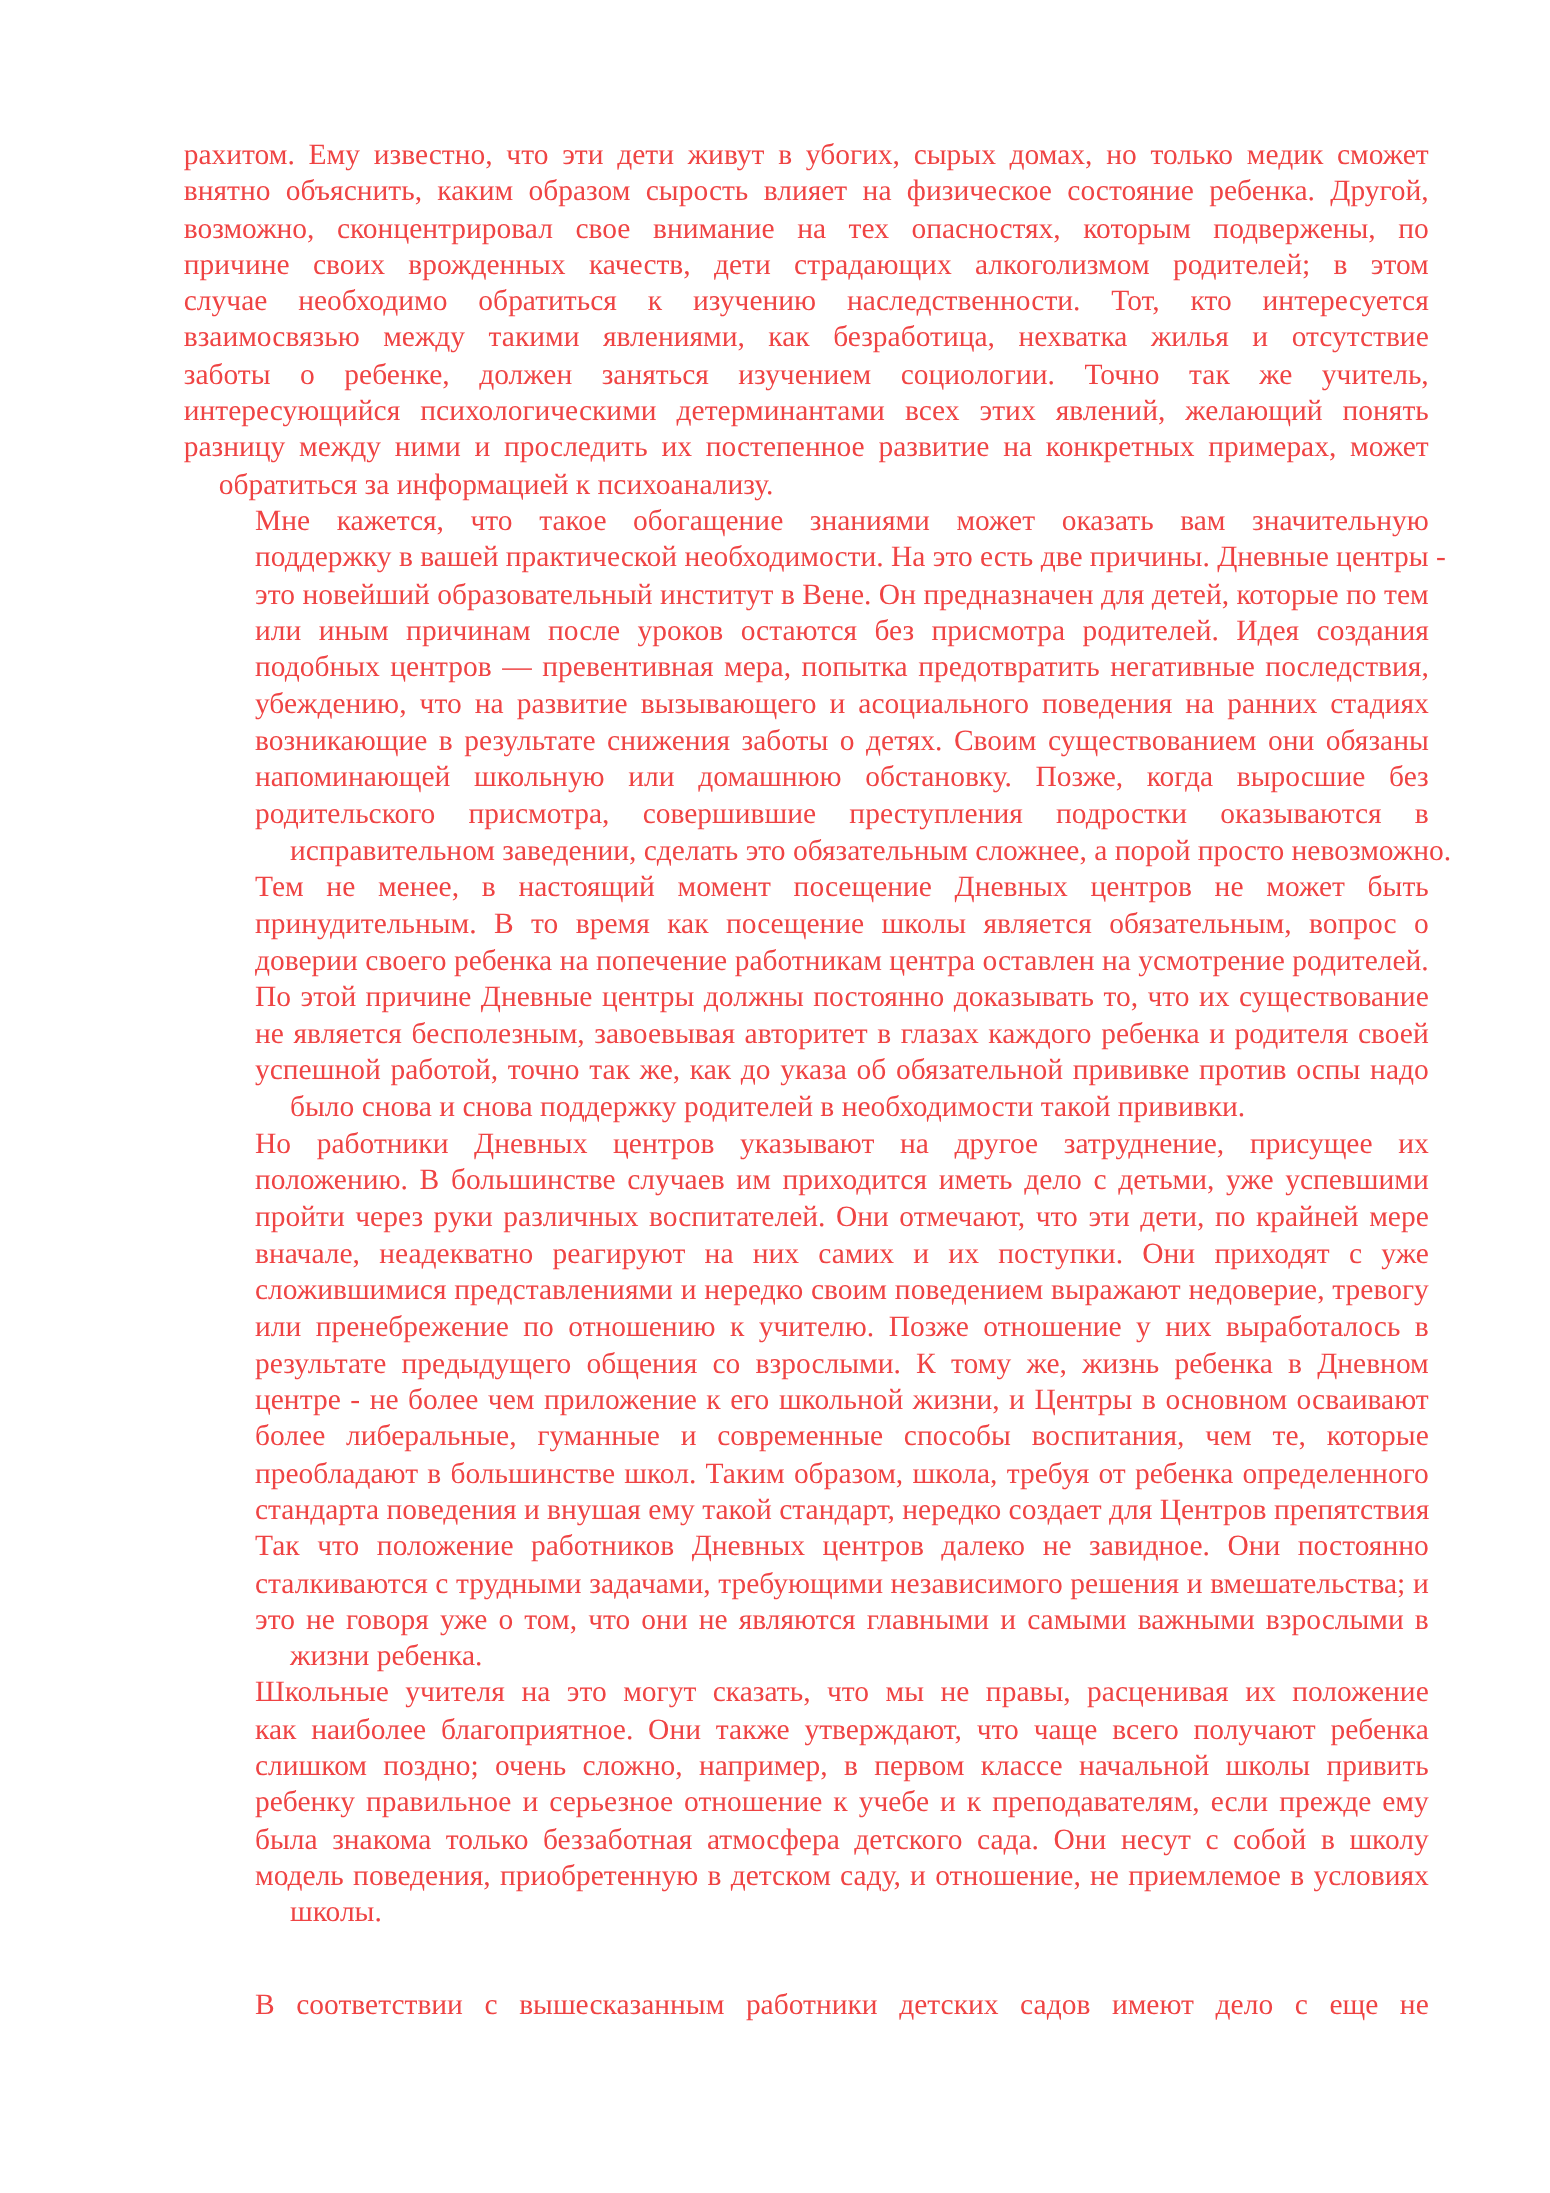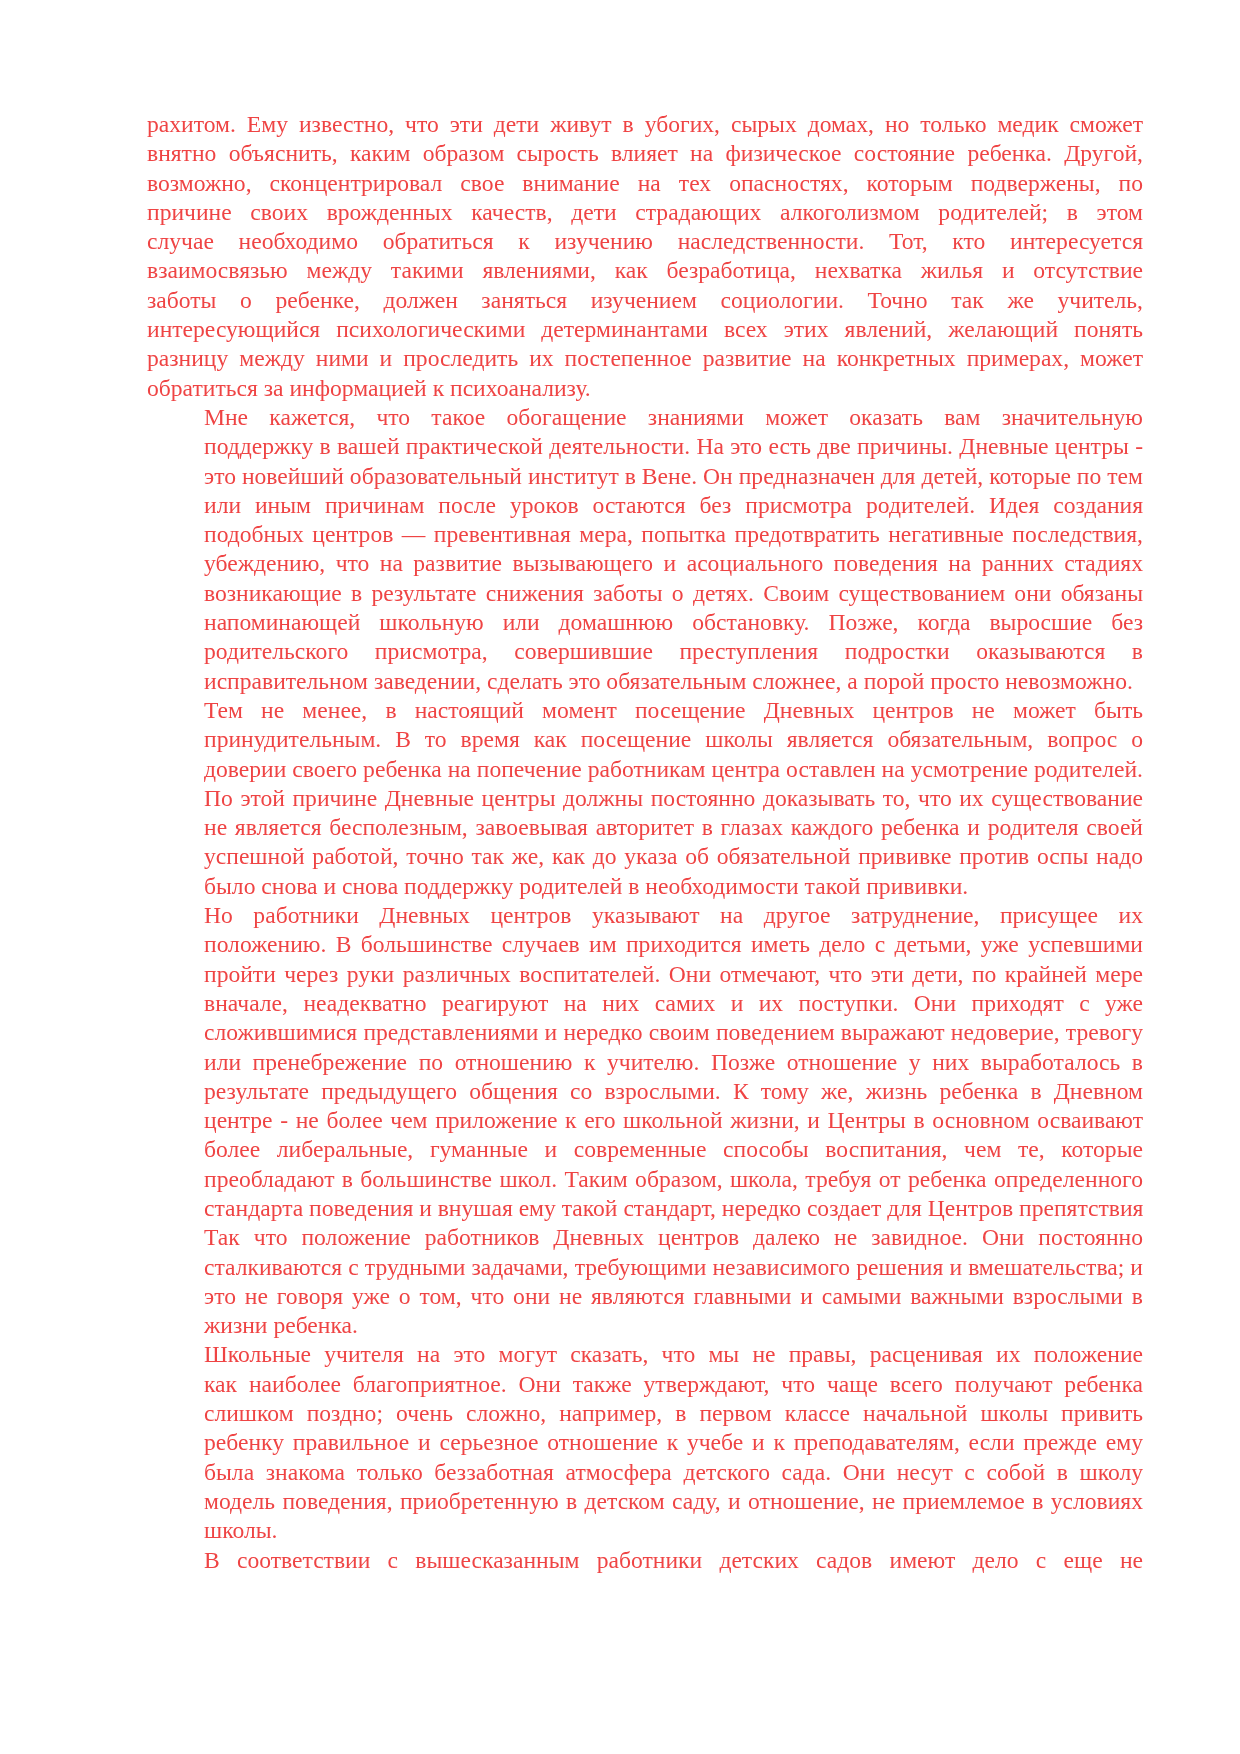--- a/index.html
+++ b/index.html
@@ -21,41 +21,41 @@
     text-indent: 0;
   }
   .para.indent { text-indent: 57px; }
   .line {
     display: block;
     text-align: justify;
     text-align-last: justify;
     white-space: nowrap;
     overflow: visible;
   }
-  .line.last { text-align-last: left; }
+  .line.last { text-align-last: left; margin-left: 28px; }
 </style>
 </head>
 <body>
 
 <div class="page" id="page">
     <div class="para">
       <span class="line">рахитом. Ему известно, что эти дети живут в убогих, сырых домах, но только медик сможет</span>
       <span class="line">внятно объяснить, каким образом сырость влияет на физическое состояние ребенка. Другой,</span>
       <span class="line">возможно, сконцентрировал свое внимание на тех опасностях, которым подвержены, по</span>
       <span class="line">причине своих врожденных качеств, дети страдающих алкоголизмом родителей; в этом</span>
       <span class="line">случае необходимо обратиться к изучению наследственности. Тот, кто интересуется</span>
       <span class="line">взаимосвязью между такими явлениями, как безработица, нехватка жилья и отсутствие</span>
       <span class="line">заботы о ребенке, должен заняться изучением социологии. Точно так же учитель,</span>
       <span class="line">интересующийся психологическими детерминантами всех этих явлений, желающий понять</span>
       <span class="line">разницу между ними и проследить их постепенное развитие на конкретных примерах, может</span>
       <span class="line last">обратиться за информацией к психоанализу.</span>
     </div>
     <div class="para indent">
       <span class="line" style="text-indent: 57px;">Мне кажется, что такое обогащение знаниями может оказать вам значительную</span>
-      <span class="line">поддержку в вашей практической деятельности. На это есть две причины. Дневные центры -</span>
+      <span class="line">поддержку в вашей практической необходимости. На это есть две причины. Дневные центры -</span>
       <span class="line">это новейший образовательный институт в Вене. Он предназначен для детей, которые по тем</span>
       <span class="line">или иным причинам после уроков остаются без присмотра родителей. Идея создания</span>
       <span class="line">подобных центров — превентивная мера, попытка предотвратить негативные последствия,</span>
       <span class="line">убеждению, что на развитие вызывающего и асоциального поведения на ранних стадиях</span>
       <span class="line">возникающие в результате снижения заботы о детях. Своим существованием они обязаны</span>
       <span class="line">напоминающей школьную или домашнюю обстановку. Позже, когда выросшие без</span>
       <span class="line">родительского присмотра, совершившие преступления подростки оказываются в</span>
       <span class="line last">исправительном заведении, сделать это обязательным сложнее, а порой просто невозможно.</span>
     </div>
     <div class="para indent">
@@ -89,15 +89,15 @@
     <div class="para indent">
       <span class="line" style="text-indent: 57px;">Школьные учителя на это могут сказать, что мы не правы, расценивая их положение</span>
       <span class="line">как наиболее благоприятное. Они также утверждают, что чаще всего получают ребенка</span>
       <span class="line">слишком поздно; очень сложно, например, в первом классе начальной школы привить</span>
       <span class="line">ребенку правильное и серьезное отношение к учебе и к преподавателям, если прежде ему</span>
       <span class="line">была знакома только беззаботная атмосфера детского сада. Они несут с собой в школу</span>
       <span class="line">модель поведения, приобретенную в детском саду, и отношение, не приемлемое в условиях</span>
       <span class="line last">школы.</span>
     </div>
     <div class="para indent">
-      <span class="line" style="text-indent: 57px;">В соответствии с вышесказанным работники детских садов имеют дело с еще не</span>
+      <span class="line" style="text-indent: 57px; margin-top: 44px;">В соответствии с вышесказанным работники детских садов имеют дело с еще не</span>
     </div>
   </div>
 
 </body></html>

